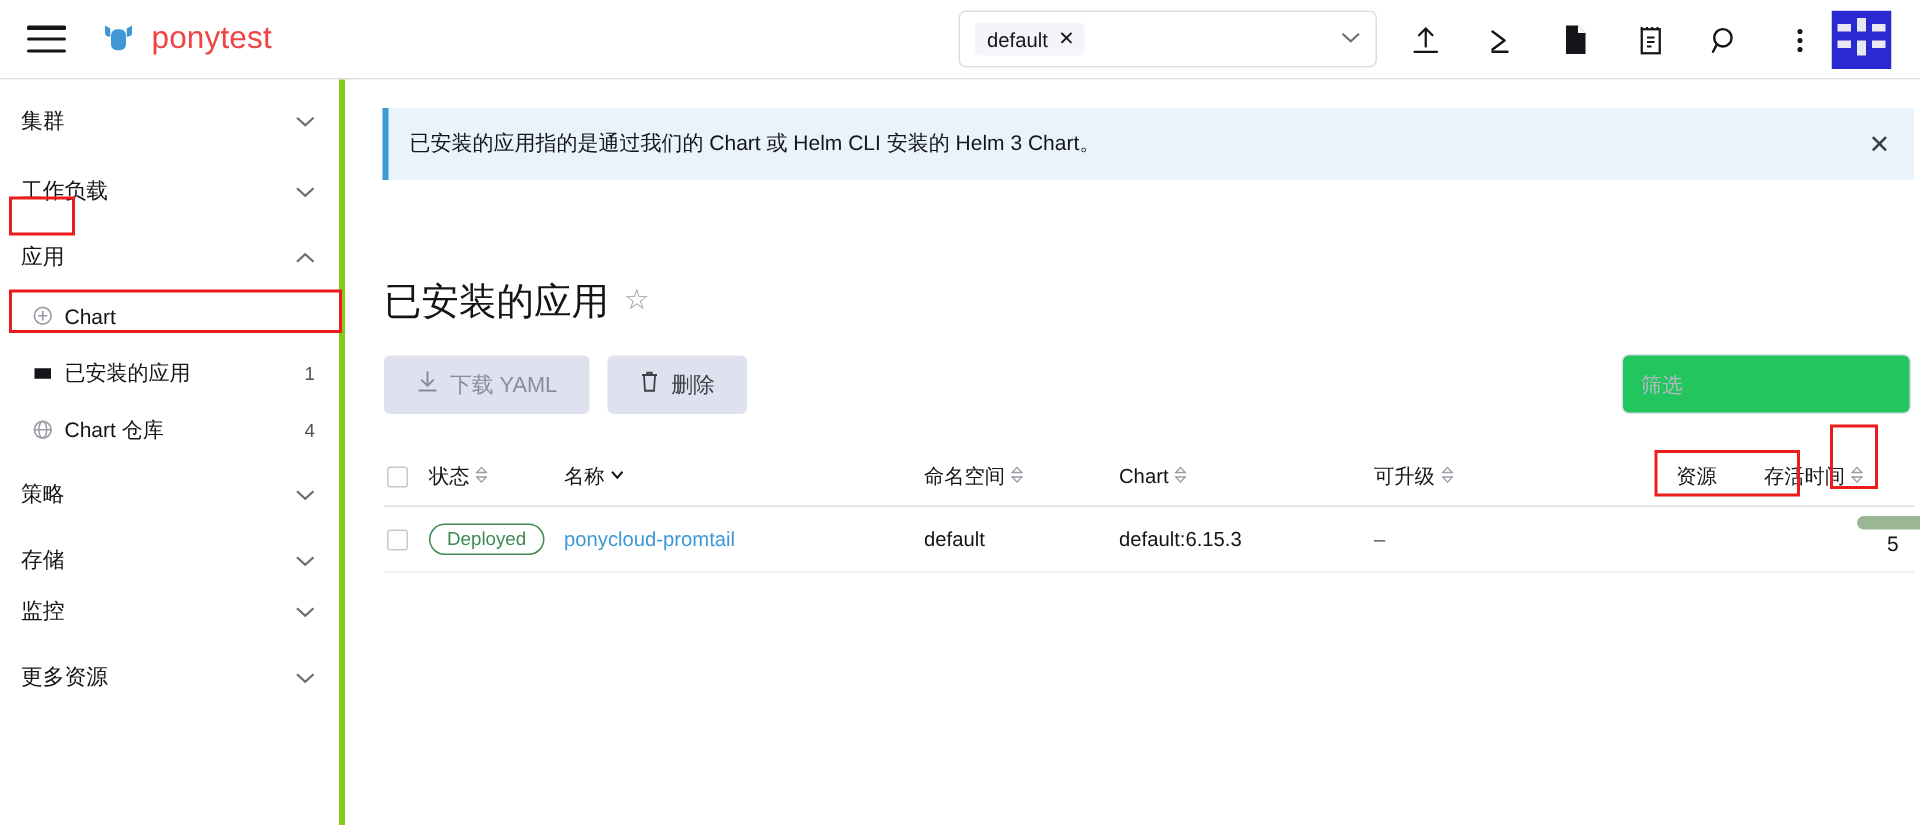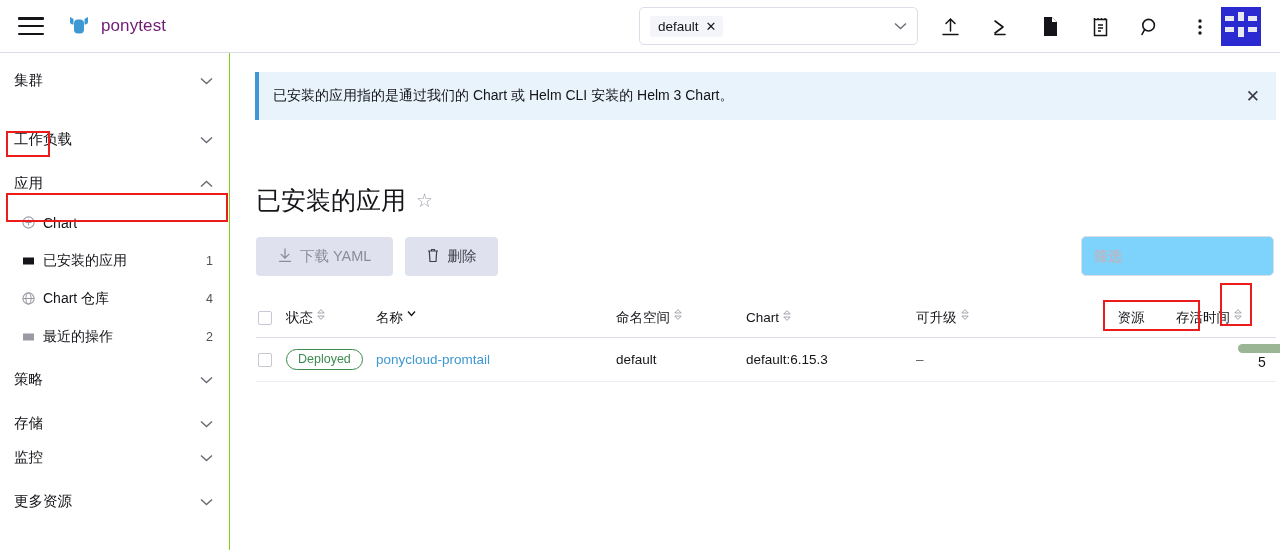--- a/index.html
+++ b/index.html
@@ -23,21 +23,21 @@
   .hamburger {
     width: 26px; height: 18px;
     margin-left: 18px; margin-right: 22px;
     display: flex; flex-direction: column; justify-content: space-between;
     cursor: pointer;
   }
   .hamburger i { display:block; height: 2.5px; background: #141419; border-radius: 1px; }
 
   .brand { display: flex; align-items: center; gap: 9px; }
   .brand-logo { width: 26px; height: 26px; display:block; }
-  .brand-name { font-size: 17px; color: #701a75; letter-spacing: .1px; }
+  .brand-name { font-size: 21px; color: #ef4444; letter-spacing: .1px; }
 
   .ns-select {
     position: absolute; left: 639px; top: 7px;
     width: 279px; height: 38px;
     border: 1px solid #dcdee7; border-radius: 5px;
     background: #fff;
     display: flex; align-items: center;
     padding: 0 10px;
     cursor: pointer;
   }
@@ -64,21 +64,21 @@
     position: absolute; left: 1221px; top: 7px;
     width: 40px; height: 39px;
     cursor: pointer;
   }
 
   
   .sidebar {
     position: absolute; top: 53px; left: 0;
     width: 230px; height: 497px;
     background: #fff;
-    border-right: 1px solid #84cc16;
+    border-right: 4px solid #84cc16;
     padding-top: 6px;
   }
   .nav-group {
     height: 33px;
     display: flex; align-items: center;
     padding: 0 16px 0 14px;
     font-size: 14.5px; color: #141419;
     cursor: pointer;
     position: relative;
     margin-bottom: 1px;
@@ -147,44 +147,43 @@
     font-size: 14.5px; color: #8a8d99;
     cursor: pointer;
     font-family: inherit;
   }
   .btn.enabled { color: #3d3f49; }
 
   .filter-input {
     position: absolute; right: 13px; top: 183px;
     width: 193px; height: 40px;
     border: 1px solid #dcdee7; border-radius: 5px;
-    background: #7dd3fc;
+    background: #22c55e;
     padding: 0 12px;
     font-size: 14px; color: #141419;
     font-family: inherit;
     outline: none;
-    font-weight: bold;
   }
   .filter-input::placeholder { color: #b6b8c6; }
 
   
   .tbl { position: absolute; left: 18px; top: 245px; width: 1020px; }
   .thead {
     height: 40px;
     border-bottom: 1px solid #dcdee7;
     display: flex; align-items: center;
     font-size: 13.5px; color: #141419;
   }
   .trow {
     height: 44px;
     border-bottom: 1px solid #eceef5;
     display: flex; align-items: center;
     font-size: 13.5px; color: #141419;
   }
-  .cell { display: flex; }
+  .cell { display: flex; align-items: center; }
   .c-check { width: 30px; padding-left: 2px; }
   .c-state { width: 90px; }
   .c-name  { width: 240px; }
   .c-ns    { width: 130px; }
   .c-chart { width: 170px; }
   .c-up    { width: 170px; }
   .c-res   { width: 90px; justify-content: center; }
   .c-age   { width: 100px; }
 
   .sortico { display:inline-block; margin-left: 4px; color:#9a9aa4; font-size: 10px; line-height: 1; }
@@ -304,21 +303,21 @@
 
   <div class="nav-group g1">
     <span class="lbl">集群</span>
     <span class="chev">
       <svg width="13" height="8" viewBox="0 0 13 8">
           <path d="M1 1.5 L6.5 6.5 L12 1.5" stroke="#6c6c76" stroke-width="1.5" fill="none"></path>
         </svg>
     </span>
   </div>
 
-  <div class="nav-group" style="margin-top:26px">
+  <div class="nav-group" style="margin-top:14px">
     <span class="lbl">工作负载</span>
     <span class="chev">
       <svg width="13" height="8" viewBox="0 0 13 8">
           <path d="M1 1.5 L6.5 6.5 L12 1.5" stroke="#6c6c76" stroke-width="1.5" fill="none"></path>
         </svg>
     </span>
   </div>
 
   <div class="nav-group" style="margin-top:11px">
     <span class="lbl">应用</span>
@@ -355,29 +354,20 @@
       <svg width="13" height="13" viewBox="0 0 13 13">
           <circle cx="6.5" cy="6.5" r="5.6" stroke="#9a9aa4" stroke-width="1.1" fill="none"></circle>
           <ellipse cx="6.5" cy="6.5" rx="2.6" ry="5.6" stroke="#9a9aa4" stroke-width="1" fill="none"></ellipse>
           <path d="M1 6.5 H12" stroke="#9a9aa4" stroke-width="1"></path>
         </svg>
     </span>
     <span class="lbl">Chart 仓库</span>
     <span class="cnt">4</span>
   </div>
 
-  <div class="nav-sub" style="margin-top:7px">
-    <span class="sicon">
-      <svg width="13" height="13" viewBox="0 0 13 13">
-          <rect x="1" y="3.5" width="11" height="7" fill="#9a9aa4"></rect>
-        </svg>
-    </span>
-    <span class="lbl">最近的操作</span>
-    <span class="cnt">2</span>
-  </div>
 
   <div class="nav-group" style="margin-top:11px">
     <span class="lbl">策略</span>
     <span class="chev">
       <svg width="13" height="8" viewBox="0 0 13 8">
           <path d="M1 1.5 L6.5 6.5 L12 1.5" stroke="#6c6c76" stroke-width="1.5" fill="none"></path>
         </svg>
     </span>
   </div>
   <div class="nav-group" style="margin-top:11px">

